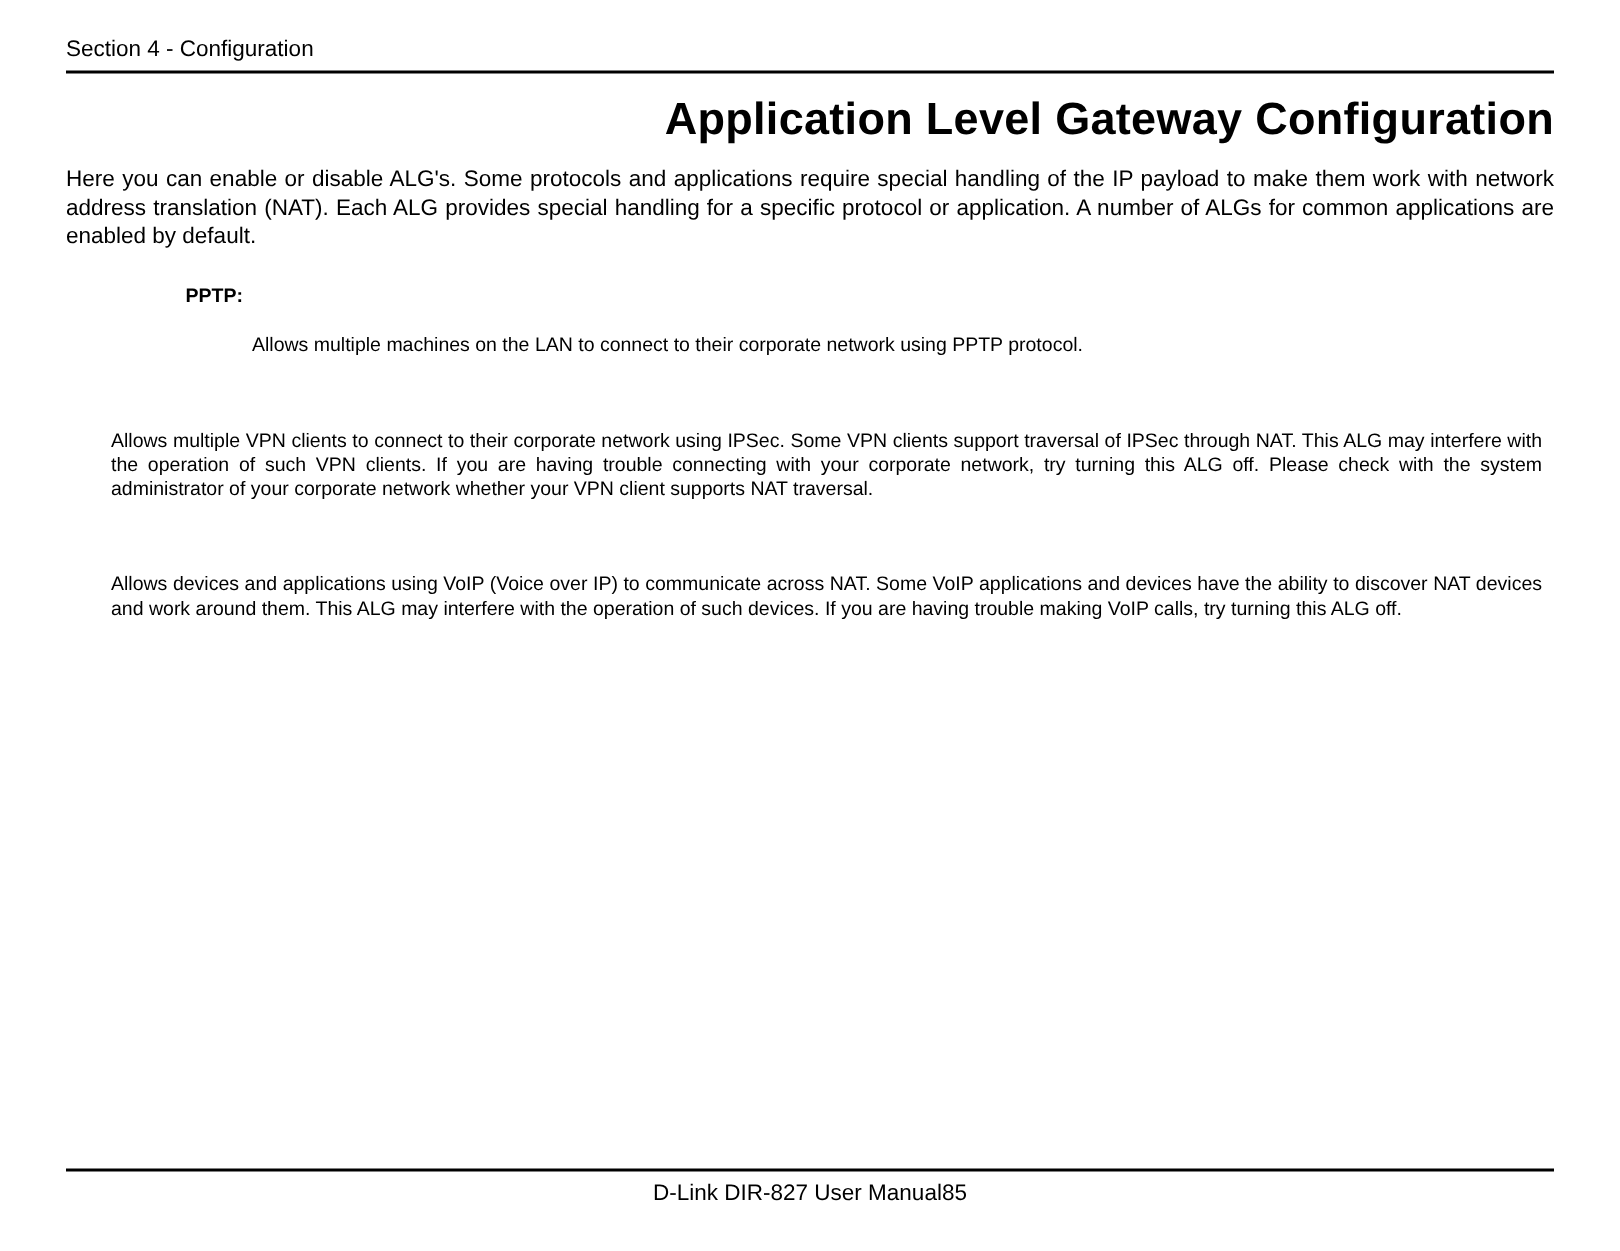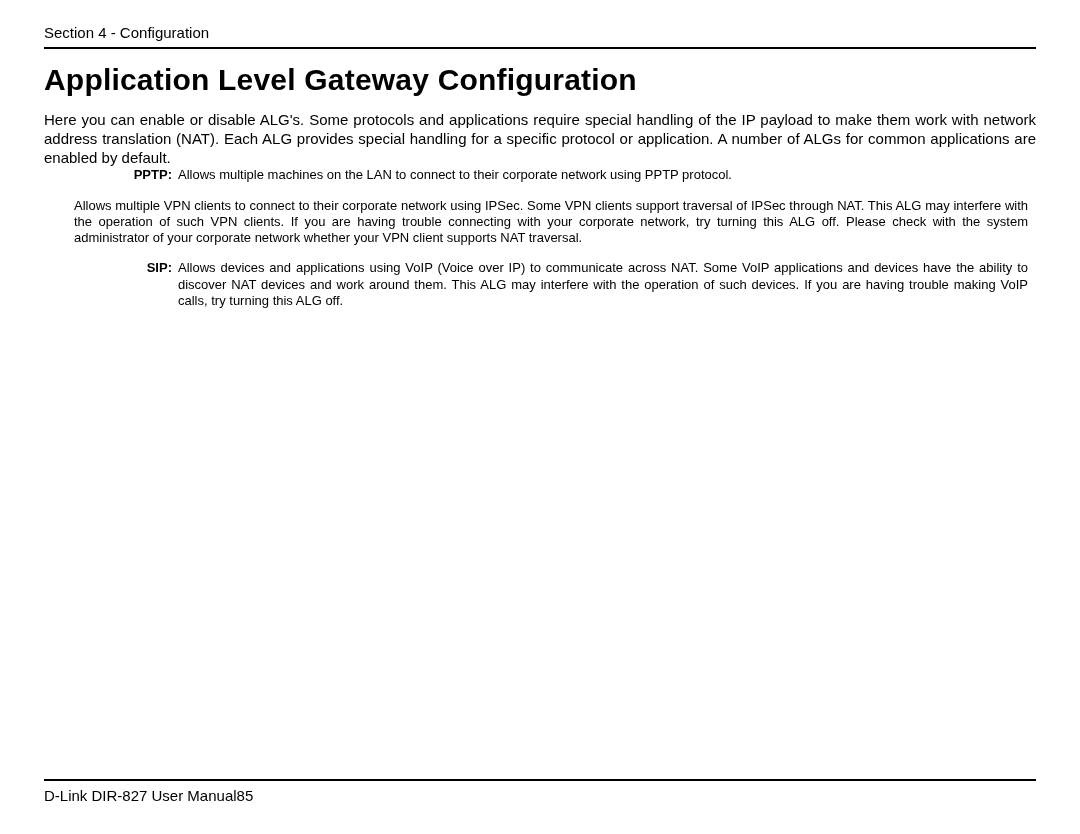--- a/index.html
+++ b/index.html
@@ -19,62 +19,63 @@
   .header-section {
     border-bottom: 2px solid #000;
     padding-bottom: 6px;
     margin-bottom: 14px;
   }
   .header-section .section-label {
     font-size: 15px;
     font-weight: 400;
   }
   .page-title {
-    text-align: left;
+    text-align: right;
     font-size: 30px;
     font-weight: 700;
     margin-bottom: 14px;
     letter-spacing: 0.2px;
   }
   .intro {
     font-size: 15px;
     line-height: 1.25;
     text-align: justify;
+    margin-bottom: 22px;
   }
   .defs {
     padding-left: 30px;
     padding-right: 8px;
   }
   .def-row {
     display: flex;
     margin-bottom: 14px;
     font-size: 13px;
     line-height: 1.25;
   }
   .def-label {
     width: 94px;
     flex: 0 0 94px;
     text-align: right;
     font-weight: 700;
     padding-right: 6px;
-    margin-left: 10px;
   }
   .def-body {
     flex: 1;
     text-align: justify;
+    margin-top: 33px;
   }
   .footer {
     position: absolute;
     left: 44px;
     right: 44px;
     bottom: 30px;
     border-top: 2px solid #000;
     padding-top: 6px;
     display: flex;
-    justify-content: flex-start;
+    justify-content: center;
     font-size: 15px;
   }
 </style>
 </head>
 <body>
 
 <div class="header-section">
   <div class="section-label">Section 4 - Configuration</div>
 </div>
 
@@ -84,21 +85,20 @@
 
 <div class="defs">
   <div class="def-row">
     <div class="def-label">PPTP:</div>
     <div class="def-body">Allows multiple machines on the LAN to connect to their corporate network using PPTP protocol.</div>
   </div>
   <div class="def-row">
     <div class="def-body">Allows multiple VPN clients to connect to their corporate network using IPSec. Some VPN clients support traversal of IPSec through NAT. This ALG may interfere with the operation of such VPN clients. If you are having trouble connecting with your corporate network, try turning this ALG off. Please check with the system administrator of your corporate network whether your VPN client supports NAT traversal.</div>
   </div>
   <div class="def-row">
-    <div class="def-label">SIP:</div>
     <div class="def-body">Allows devices and applications using VoIP (Voice over IP) to communicate across NAT. Some VoIP applications and devices have the ability to discover NAT devices and work around them. This ALG may interfere with the operation of such devices. If you are having trouble making VoIP calls, try turning this ALG off.</div>
   </div>
 </div>
 
 <div class="footer">
   <div>D-Link DIR-827 User Manual</div>
   <div>85</div>
 </div>
 
 </body></html>

